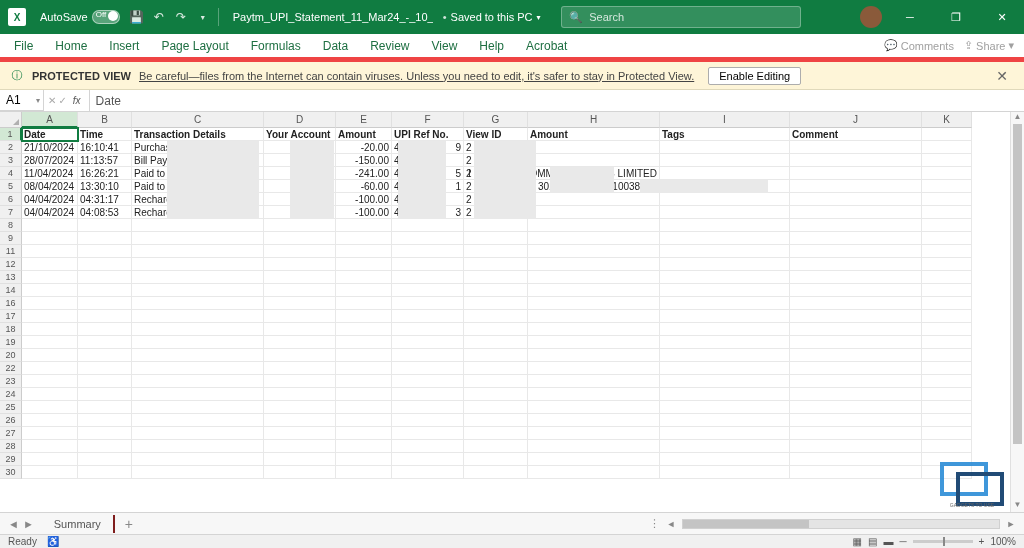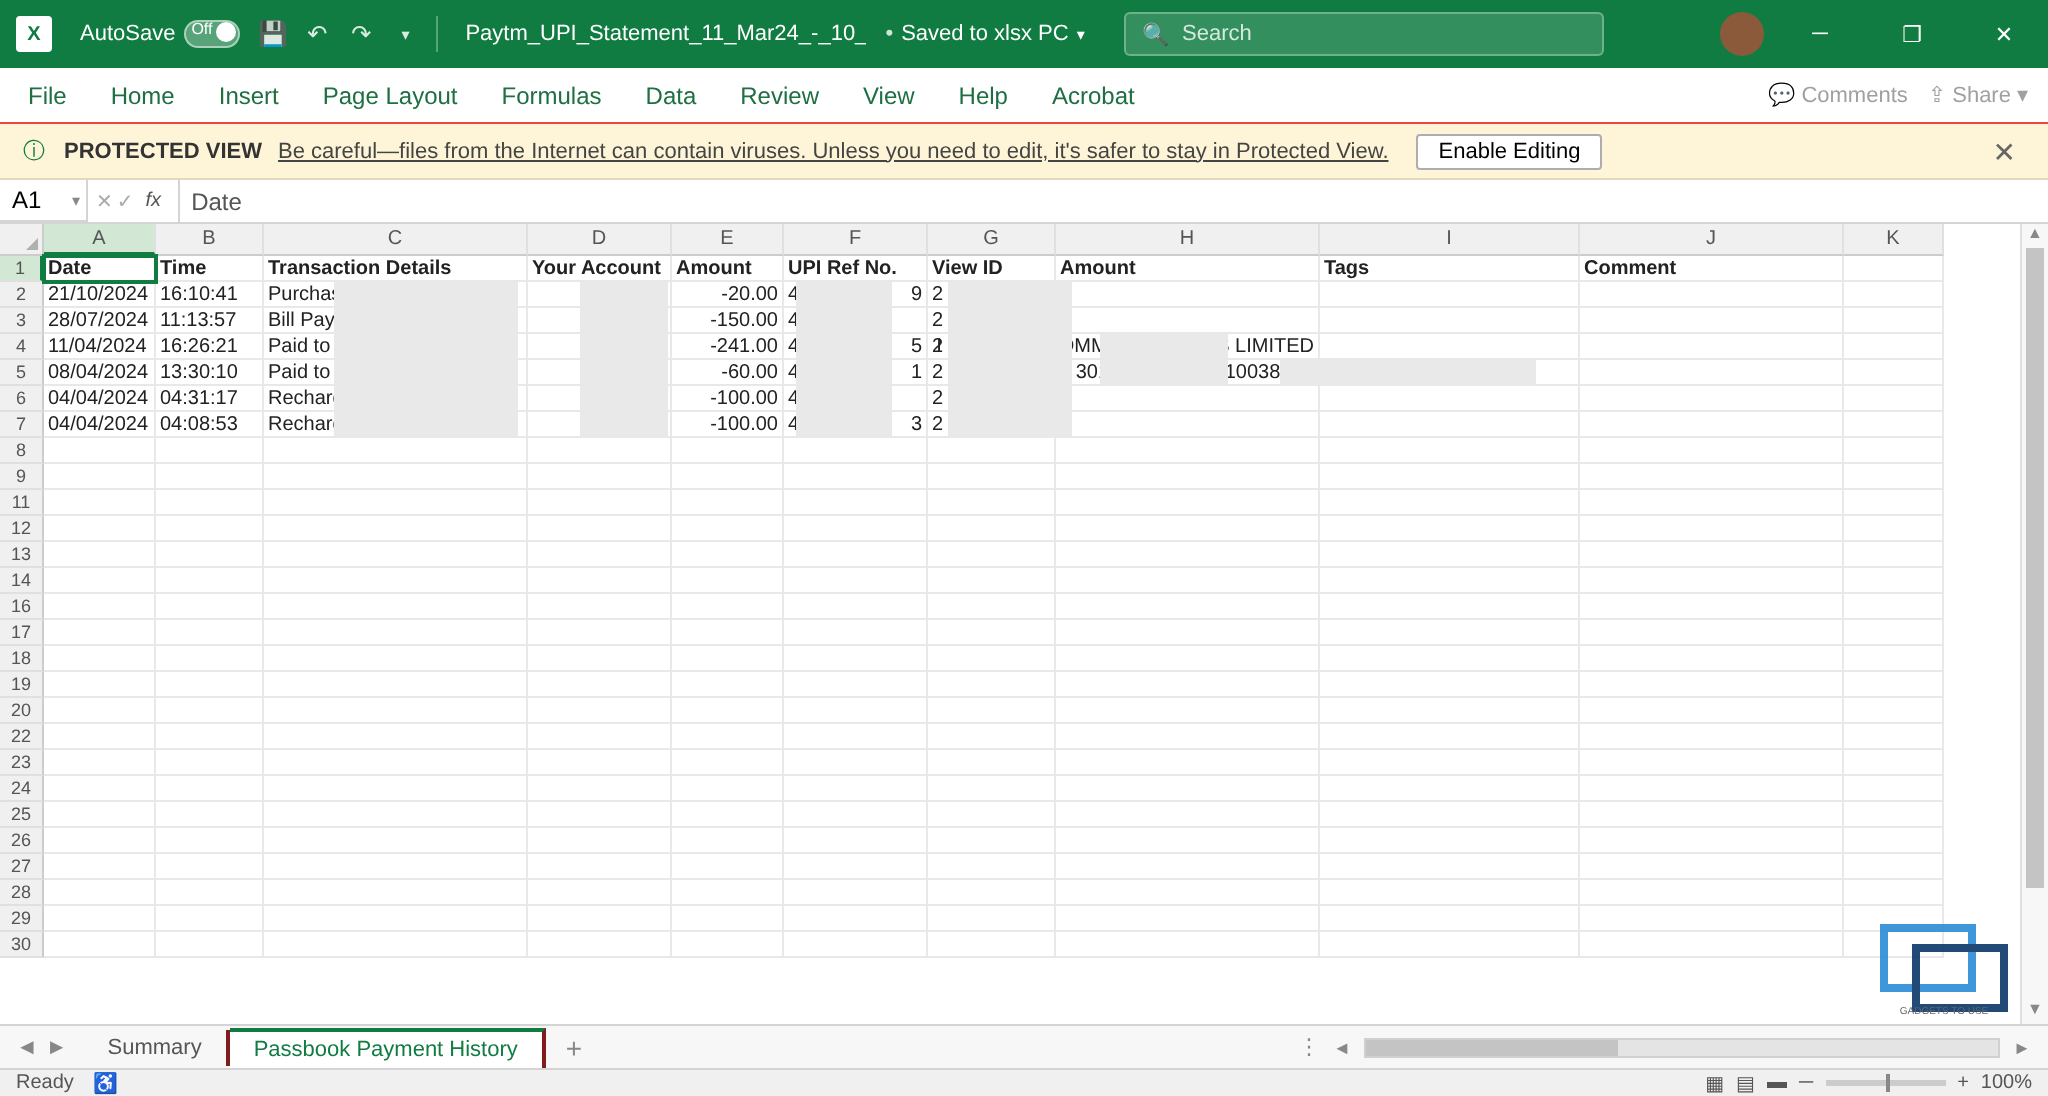--- a/index.html
+++ b/index.html
@@ -12,21 +12,21 @@
     .autosave-toggle::after { content: ""; position: absolute; right: 1px; top: 0; width: 10px; height: 10px; background: #fff; border-radius: 50%; }
     .qat-icon { width: 16px; height: 16px; margin: 0 3px; display: flex; align-items: center; justify-content: center; color: rgba(255,255,255,0.85); font-size: 12px; }
     .qat-divider { width: 1px; height: 18px; background: rgba(255,255,255,0.3); margin: 0 4px; }
     .filename { flex: 0 1 auto; margin-left: 10px; white-space: nowrap; overflow: hidden; text-overflow: ellipsis; max-width: 200px; display: flex; align-items: center; gap: 6px; }
     .saved-status { margin-left: 10px; display: flex; align-items: center; gap: 4px; }
     .search-box { flex: 1; max-width: 240px; height: 22px; background: rgba(255,255,255,0.15); border: 1px solid rgba(255,255,255,0.3); border-radius: 3px; margin-left: 20px; display: flex; align-items: center; padding: 0 8px; gap: 6px; color: rgba(255,255,255,0.8); }
     .title-right { margin-left: auto; display: flex; align-items: center; gap: 10px; padding-right: 4px; }
     .user-avatar { width: 22px; height: 22px; border-radius: 50%; background: #8a5a3a; }
     .win-btn { width: 36px; height: 34px; display: flex; align-items: center; justify-content: center; color: #fff; font-size: 11px; }
     
-    .tabs { height: 28px; background: #fff; display: flex; align-items: center; padding: 0 10px; border-bottom: 1px solid #ef4444; font-size: 12px; gap: 14px; }
+    .tabs { height: 28px; background: #fff; display: flex; align-items: center; padding: 0 10px; border-bottom: 5px solid #ef4444; font-size: 12px; gap: 14px; }
     .tab { color: #1e6f42; padding: 4px 4px; cursor: pointer; }
     .tabs-right { margin-left: auto; display: flex; gap: 10px; color: #a0a0a0; font-size: 11px; }
     .tabs-right span { display: flex; align-items: center; gap: 3px; }
     
     .protected-bar { height: 28px; background: #fef5d8; display: flex; align-items: center; padding: 0 10px; font-size: 11px; gap: 8px; position: relative; border-bottom: 1px solid #e0d9bb; }
     .shield-icon { width: 14px; height: 14px; display: flex; align-items: center; justify-content: center; color: #107c41; }
     .protected-label { font-weight: bold; color: #333; }
     .protected-msg { color: #444; }
     .protected-msg a { color: #444; text-decoration: underline; }
     .enable-btn { border: 1px solid #adadad; background: #fff; padding: 2px 10px; font-size: 11px; border-radius: 2px; margin-left: 6px; }
@@ -99,21 +99,21 @@
   <div class="qat-icon">↶</div>
   <div class="qat-icon">↷</div>
   <div class="qat-icon" style="font-size:8px">▾</div>
   <div class="qat-divider"></div>
   <div class="filename">
     <span>Paytm_UPI_Statement_11_Mar24_-_10_Mar25.xlsx</span>
 
   </div>
   <div class="saved-status">
     <span style="opacity:.8">•</span>
-    <span>Saved to xlsx PC</span>
+    <span>Saved to this PC</span>
     <span style="font-size:8px">▾</span>
   </div>
   <div class="search-box">
     <span>🔍</span>
     <span>Search</span>
   </div>
   <div class="title-right">
     <div class="user-avatar"></div>
     <div class="win-btn">─</div>
     <div class="win-btn">❐</div>
@@ -599,21 +599,20 @@
     </div>
   <div class="vscroll-btn">▼</div>
 </div>
 
 <div class="sheet-tabs">
   <div class="sheet-nav">
     <span>◄</span>
     <span>►</span>
   </div>
   <div class="sheet-tab">Summary</div>
-  <div class="sheet-tab active">Passbook Payment History</div>
   <div class="sheet-add">+</div>
   <div class="sheet-divider"></div>
   <span style="color:#888;padding-right:4px">⋮</span>
   <div class="hscroll">
     <div class="hscroll-btn">◄</div>
     <div class="hscroll-track">
         <div class="hscroll-thumb"></div>
       </div>
     <div class="hscroll-btn">►</div>
   </div>

